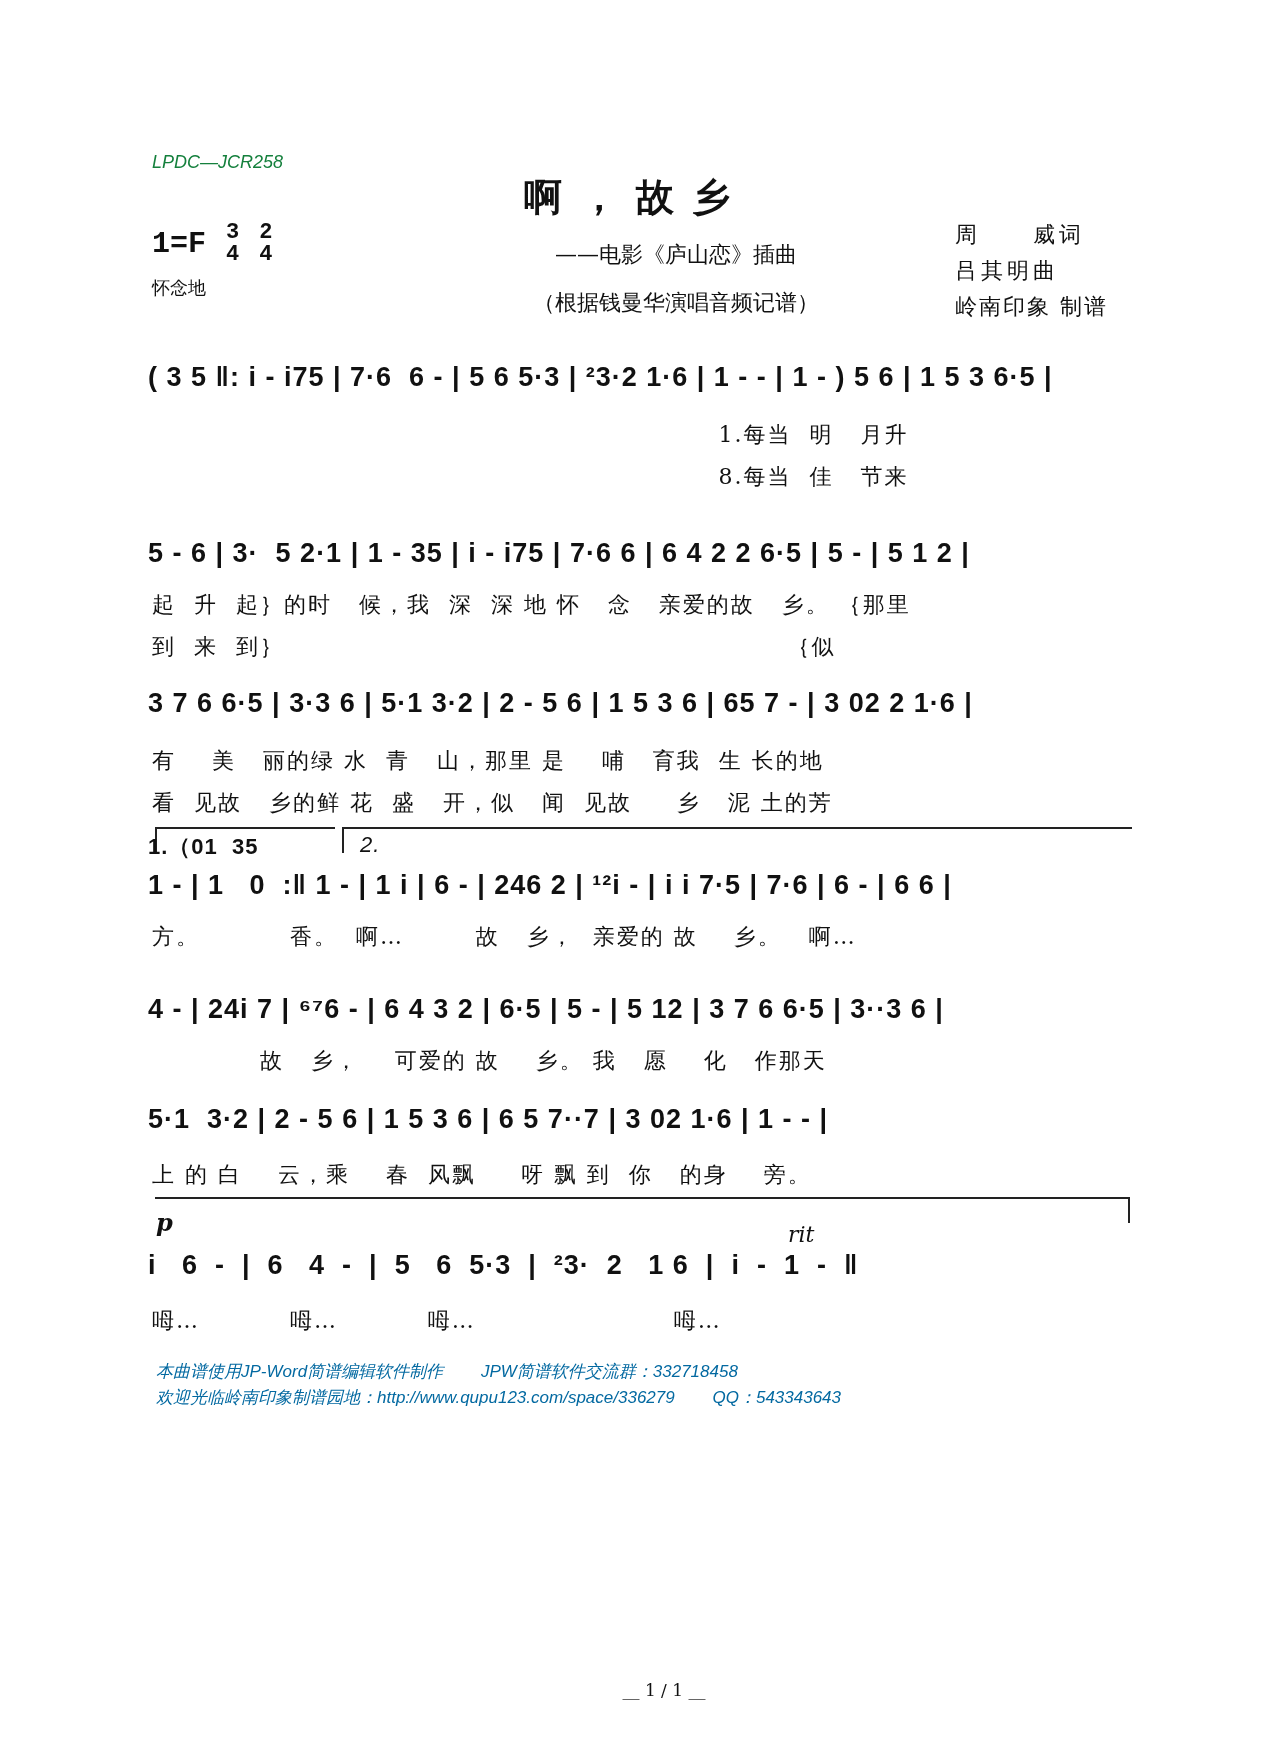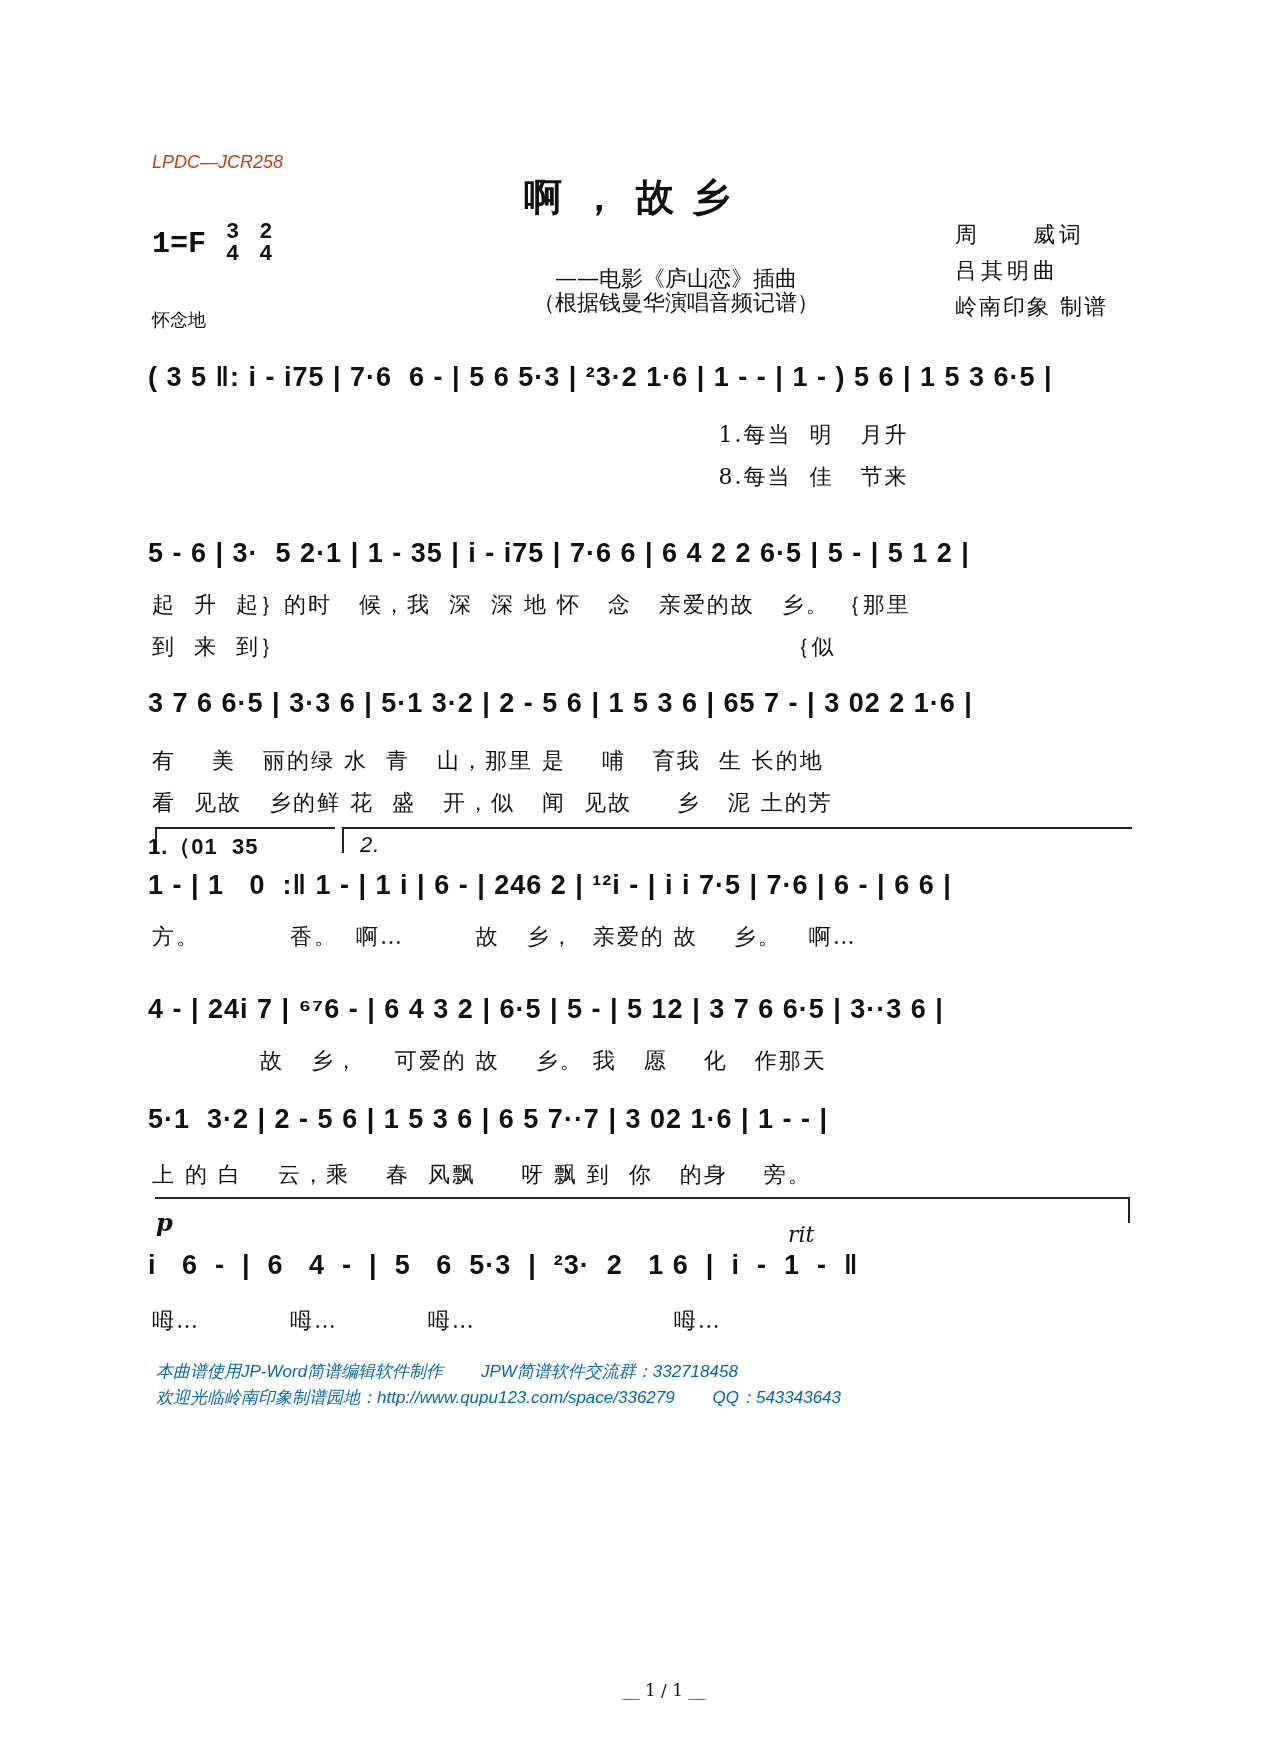--- a/index.html
+++ b/index.html
@@ -1,26 +1,26 @@
 <!DOCTYPE html>
 <html><head>
 <meta charset="utf-8">
 <style>
   html, body { margin:0; padding:0; background:#fff; }
   body { width:1272px; height:1752px; position:relative; overflow:hidden;
          font-family:"DejaVu Sans", sans-serif; color:#111; }
   .abs { position:absolute; }
-  .code { left:152px; top:152px; font-size:18px; font-style:italic; font-family:"Liberation Sans", sans-serif; color:#c2410c; }
+  .code { left:152px; top:152px; font-size:18px; font-style:italic; font-family:"Liberation Sans", sans-serif; color:#15803d; }
   .title { left:0; width:1272px; top:172px; text-align:center; font-family:"DejaVu Serif", serif; font-size:38px; font-weight:bold; letter-spacing:18px; }
   .key { left:152px; top:222px; font-family:Liberation Mono, monospace; font-size:30px; font-weight:bold; display:flex; align-items:center; gap:14px; }
   .frac { display:inline-flex; flex-direction:column; align-items:center; font-size:22px; line-height:22px; font-weight:bold; margin-left:6px; }
-  .subtitle { left:0; width:1272px; top:240px; text-align:center; font-family:"DejaVu Serif", serif; font-size:22px; padding-left:80px; box-sizing:border-box;margin-top:24px; }
+  .subtitle { left:0; width:1272px; top:240px; text-align:center; font-family:"DejaVu Serif", serif; font-size:22px; padding-left:80px; box-sizing:border-box; }
   .note { left:0; width:1272px; top:288px; text-align:center; font-family:"DejaVu Serif", serif; font-size:22px; padding-left:80px; box-sizing:border-box; }
   .credit { left:955px; font-family:"DejaVu Serif", serif; font-size:22px; letter-spacing:4px; }
-  .tempo { left:152px; top:308px; font-size:18px; font-family:"Liberation Sans", sans-serif; }
+  .tempo { left:152px; top:276px; font-size:18px; font-family:"Liberation Sans", sans-serif; }
   .staff { left:148px; width:985px; font-family:"Liberation Sans", sans-serif; font-weight:bold; font-size:27px; white-space:pre; letter-spacing:1px; }
   .lyric { left:152px; width:985px; font-family:"DejaVu Serif", serif; font-size:22px; white-space:pre; letter-spacing:2px; }
   .bracket-line { border-top:2px solid #222; height:0; }
   .footer { left:156px; font-family:"Liberation Sans", sans-serif; font-style:italic; font-size:17px; color:#0369a1; white-space:pre; }
   .page { left:0; width:1272px; top:1680px; text-align:center; font-size:17px; font-family:"DejaVu Serif", serif;margin-left:28px; }
   .dyn { font-family:"DejaVu Serif", serif; font-style:italic; font-weight:bold; font-size:24px; }
   .rit { font-family:"DejaVu Serif", serif; font-style:italic; font-size:22px; }
 </style>
 </head>
 <body>

